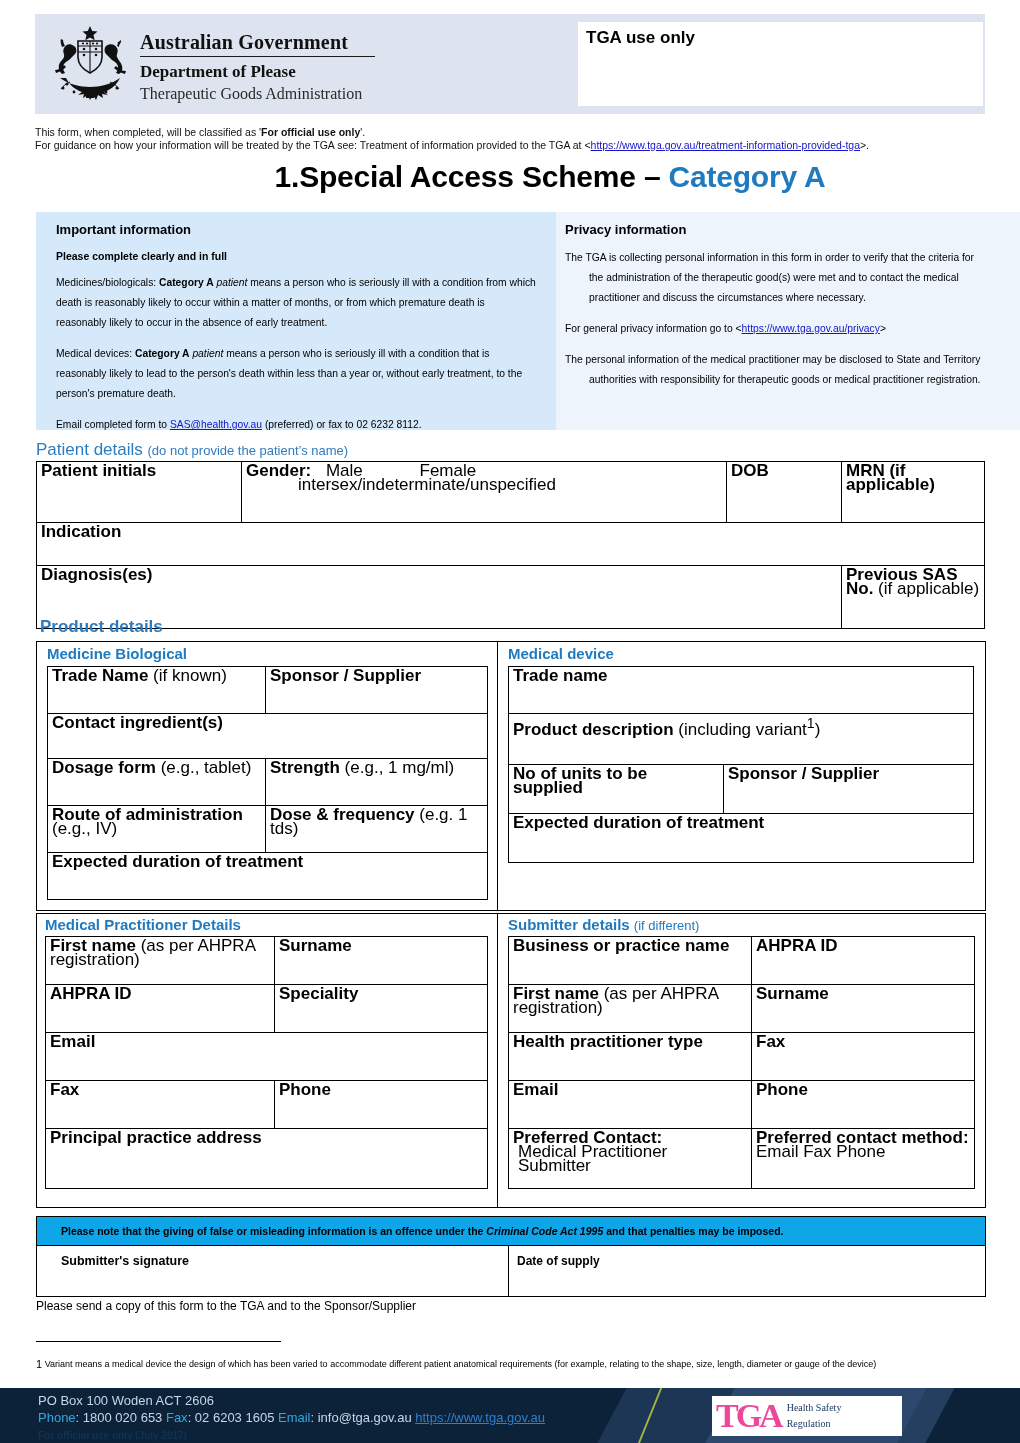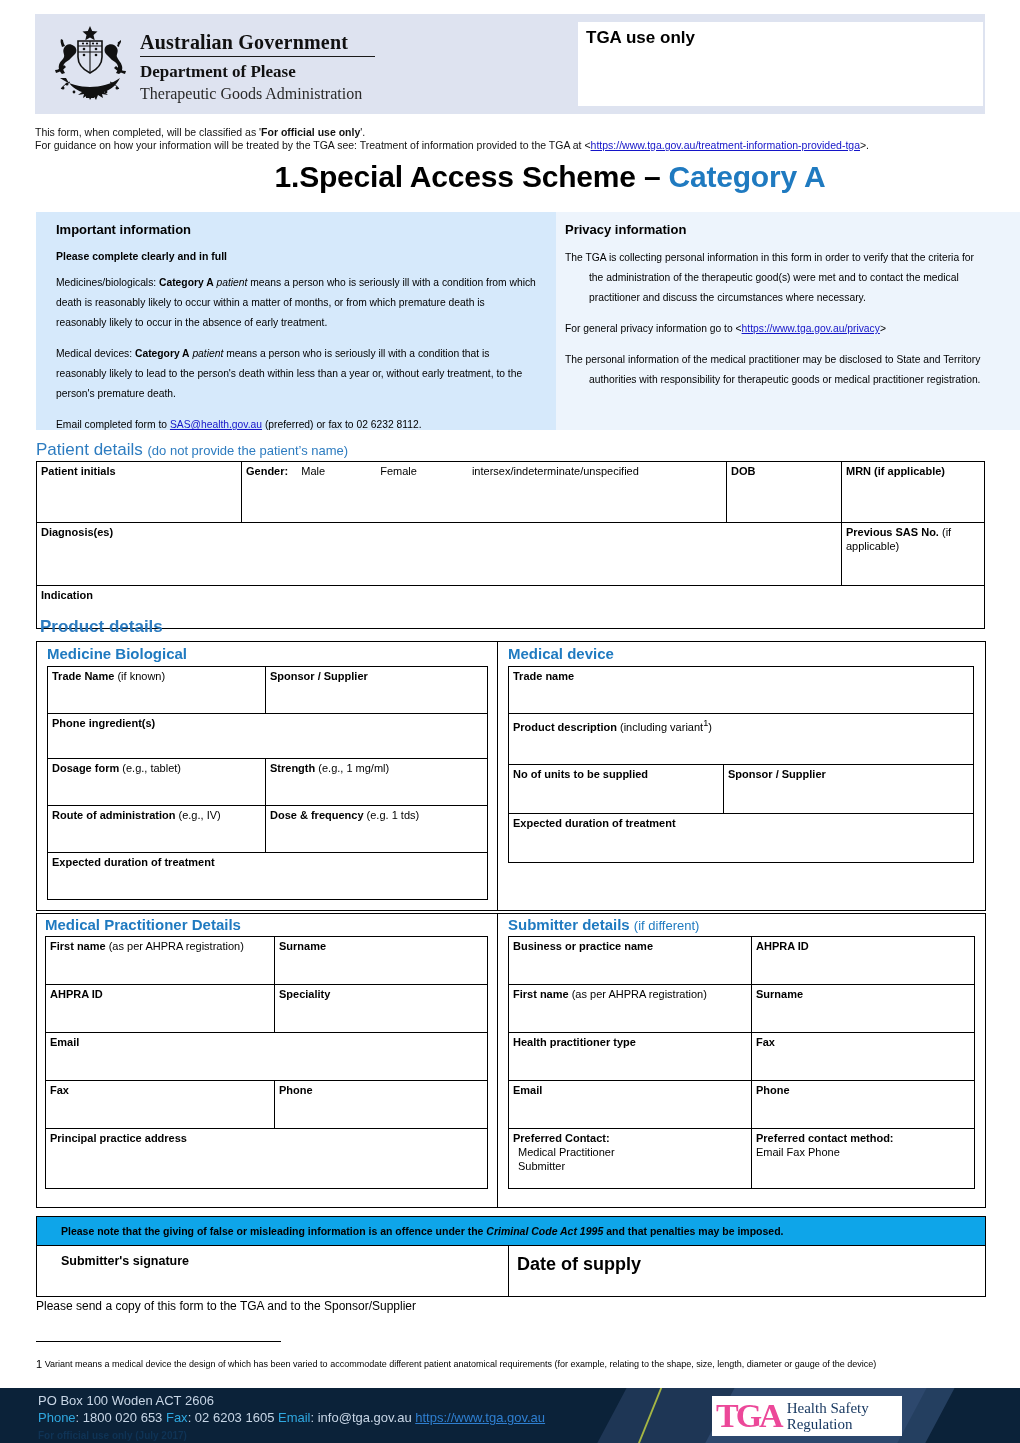--- a/index.html
+++ b/index.html
@@ -46,21 +46,21 @@
   .p-para i{font-style:italic;}
   .p-para b{font-weight:bold;}
 
   
   .sec-h{position:absolute;font-size:17px;color:#2d7cc0;font-weight:normal;}
   .sec-h .small{font-size:13px;}
 
   
   table.grid{position:absolute;border-collapse:collapse;table-layout:fixed;}
   table.grid td{border:1.4px solid #000;vertical-align:top;padding:2px 4px 0 4px;
-                font-size:11px;font-weight:bold;line-height:14px;}
+                font-size:17px;font-weight:bold;line-height:14px;}
   table.grid td .norm{font-weight:normal;}
 
   
   #patient-table{left:36px;top:461px;width:948px;}
 
   
   .prod-outer{position:absolute;left:36px;top:641px;width:948px;height:268px;border:1.5px solid #000;}
   .prod-div{position:absolute;left:497px;top:641px;width:0;height:269px;border-left:1.5px solid #000;}
   .sub-h{position:absolute;font-size:15px;font-weight:bold;color:#1f7ac0;}
 
@@ -74,21 +74,21 @@
   #submitter-table{left:508px;top:936px;width:466px;}
 
   
   .decl-box{position:absolute;left:36px;top:1216px;width:948px;border:1.5px solid #000;}
   .decl-note{background:#0ea5e9;border-bottom:1.5px solid #000;font-size:10.5px;font-weight:bold;
              padding:7px 0 7px 24px;line-height:14px;}
   .decl-note i{font-style:italic;}
   .decl-row{display:flex;}
   .decl-c1{width:472px;border-right:1.5px solid #000;height:50px;padding:8px 0 0 24px;box-sizing:border-box;
            font-size:12.5px;font-weight:bold;}
-  .decl-c2{flex:1;height:50px;padding:8px 0 0 8px;box-sizing:border-box;font-size:18px;font-weight:bold;}
+  .decl-c2{flex:1;height:50px;padding:8px 0 0 8px;box-sizing:border-box;font-size:12px;font-weight:bold;}
   .send-note{position:absolute;left:36px;top:1299px;font-size:12px;}
 
   
   .fn-rule{position:absolute;left:36px;top:1341px;width:245px;border-top:1.2px solid #000;}
   .footnote{position:absolute;left:36px;top:1357px;width:945px;font-size:9px;line-height:13px;}
   .footnote sup{font-size:11px;vertical-align:baseline;position:relative;top:1px;}
 
   
   .footer{position:absolute;left:0;top:1388px;width:1020px;height:55px;background:#0b2239;overflow:hidden;}
   .f-sweep1{position:absolute;left:600px;top:-30px;width:300px;height:160px;background:#22395a;
@@ -99,21 +99,21 @@
           transform:skewX(-22deg);opacity:.9;}
   .f-txt{position:absolute;left:38px;top:4px;line-height:17px;}
   .f-l1{font-size:13px;color:#c8d6e6;}
   .f-l2{font-size:13px;color:#c8d6e6;}
   .f-l2 .lbl{color:#2fa8e0;}
   .f-l2 .url{color:#2f7fd0;text-decoration:underline;}
   .f-l3{font-size:10px;font-weight:bold;color:#0f3355;margin-top:1px;}
   .f-logo{position:absolute;left:712px;top:1396px;width:190px;height:40px;background:#fff;display:flex;align-items:center;}
   .f-logo .tga{font-family:"Liberation Serif","DejaVu Serif",serif;font-size:34px;font-weight:bold;
                color:#ec4899;letter-spacing:-3px;padding-left:4px;line-height:34px;}
-  .f-logo .tag{font-family:"Liberation Serif","DejaVu Serif",serif;font-size:15px;color:#14355e;
+  .f-logo .tag{font-family:"Liberation Serif","DejaVu Serif",serif;font-size:10px;color:#14355e;
                line-height:16px;padding-left:6px;}
 </style>
 </head>
 <body>
 
 <div class="page">
 
   <div class="hdr-band"></div>
 
   <svg class="crest" viewBox="0 0 100 85">
@@ -216,46 +216,46 @@
       <td>
         <span>Gender:</span>
         <span class="norm" style="padding-left:10px">Male</span>
         <span class="norm" style="padding-left:52px">Female</span>
         <span class="norm" style="padding-left:52px">intersex/indeterminate/unspecified</span>
       </td>
       <td><span>DOB</span></td>
       <td><span>MRN (if applicable)</span></td>
     </tr>
     <tr>
+      <td colspan="4" style="height:40px"><span>Indication</span></td>
+    </tr>
+    <tr>
       <td colspan="3" style="height:60px"><span>Diagnosis(es)</span></td>
       <td><span>Previous SAS No.</span><span class="norm"> (if applicable)</span></td>
-    </tr>
-    <tr>
-      <td colspan="4" style="height:40px"><span>Indication</span></td>
     </tr>
   </tbody>
     </table>
 
   <div class="sec-h" style="left:40px;top:617px;font-weight:bold;">Product details</div>
   <div class="prod-outer"></div>
   <div class="prod-div"></div>
 
   <div class="sub-h" style="left:47px;top:645px;">Medicine   Biological</div>
   <table class="grid" id="medicine-table">
     <colgroup>
         <col style="width:218px">
         <col style="width:222px">
       </colgroup>
     <tbody>
         <tr>
       <td style="height:44px"><span>Trade Name</span><span class="norm"> (if known)</span></td>
       <td><span>Sponsor / Supplier</span></td>
     </tr>
     <tr>
-      <td colspan="2" style="height:42px"><span>Phone ingredient(s)</span></td>
+      <td colspan="2" style="height:42px"><span>Contact ingredient(s)</span></td>
     </tr>
     <tr>
       <td style="height:44px"><span>Dosage form</span><span class="norm"> (e.g., tablet)</span></td>
       <td><span>Strength</span><span class="norm"> (e.g., 1 mg/ml)</span></td>
     </tr>
     <tr>
       <td style="height:44px"><span>Route of administration</span><span class="norm"> (e.g., IV)</span></td>
       <td><span>Dose &amp; frequency</span><span class="norm"> (e.g. 1 tds)</span></td>
     </tr>
     <tr>

